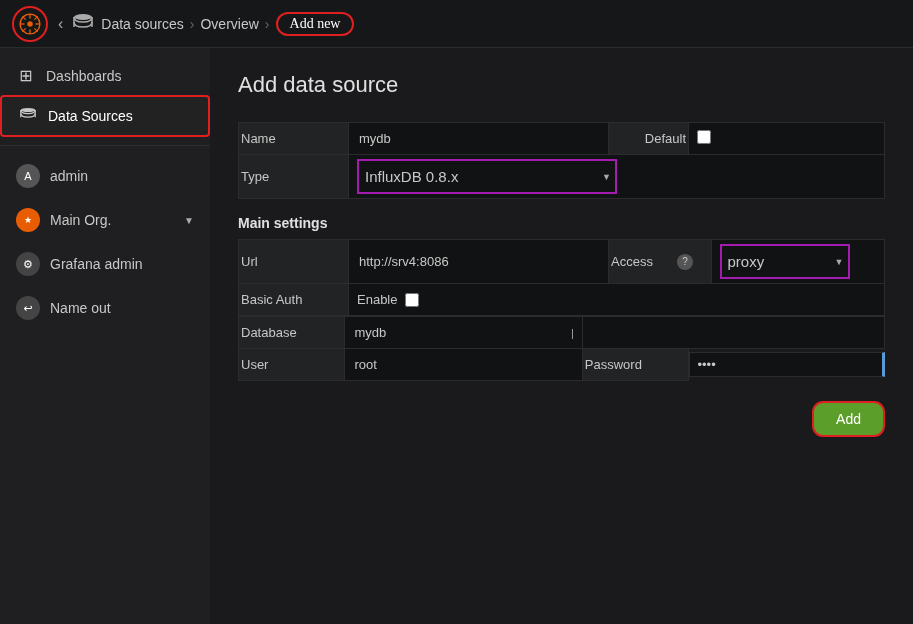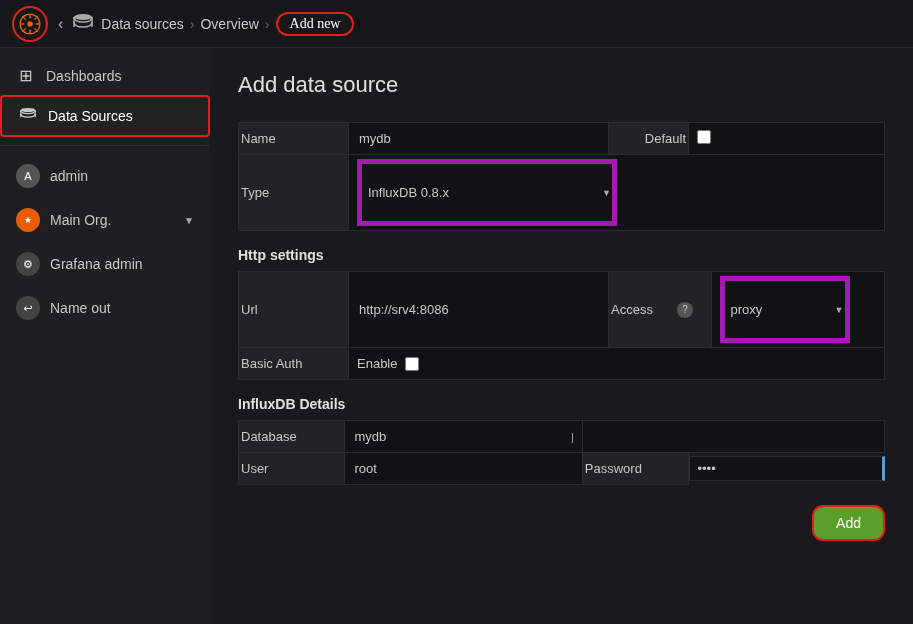--- a/index.html
+++ b/index.html
@@ -145,24 +145,24 @@
       font-size: 14px;
       font-weight: bold;
       color: #e0e0e0;
       margin: 16px 0 8px 0;
       padding: 0;
     }
 
     
     .form-select {
       background: #111213;
-      border: 5px solid #a21caf;
-      color: #c7c7c7;
-      font-size: 13px;
-      padding: 21px 6px;
+      border: 2px solid #a21caf;
+      color: #c7c7c7;
+      font-size: 15px;
+      padding: 7px 6px;
       outline: none;
       appearance: none;
       width: 170px;
       cursor: pointer;
     }
     .select-wrapper {
       position: relative;
       display: inline-flex;
       align-items: center;
     }
@@ -333,21 +333,21 @@
                 <option>InfluxDB</option>
                 <option>Graphite</option>
                 <option>OpenTSDB</option>
               </select>
             </div>
           </td>
         </tr>
       </tbody>
     </table>
 
-    <div class="section-heading">Http settings</div>
+    <div class="section-heading">Main settings</div>
     <table class="form-table">
       <tbody>
         <tr>
           <td class="label-cell">Url</td>
           <td class="input-cell" style="width:260px;">
             <input class="form-input" type="text" value="http://srv4:8086" style="">
           </td>
           <td class="label-cell" style="width:auto;">
             <div class="access-row">
               <span>Access</span>
@@ -368,21 +368,20 @@
           <td class="input-cell" colspan="3">
             <div class="enable-row">
               <span>Enable</span>
               <input type="checkbox" class="enable-checkbox" style="">
             </div>
           </td>
         </tr>
       </tbody>
     </table>
 
-    <div class="section-heading">InfluxDB Details</div>
     <table class="form-table">
       <tbody>
         <tr>
           <td class="label-cell">Database</td>
           <td class="input-cell" style="width:260px; position:relative;">
             <input class="form-input" type="text" value="mydb" style="">
             <span style="position:absolute; right:8px; top:50%; transform:translateY(-50%); color:#aaa; font-size:11px; pointer-events:none;">|</span>
           </td>
           <td class="input-cell" colspan="2"></td>
         </tr>

